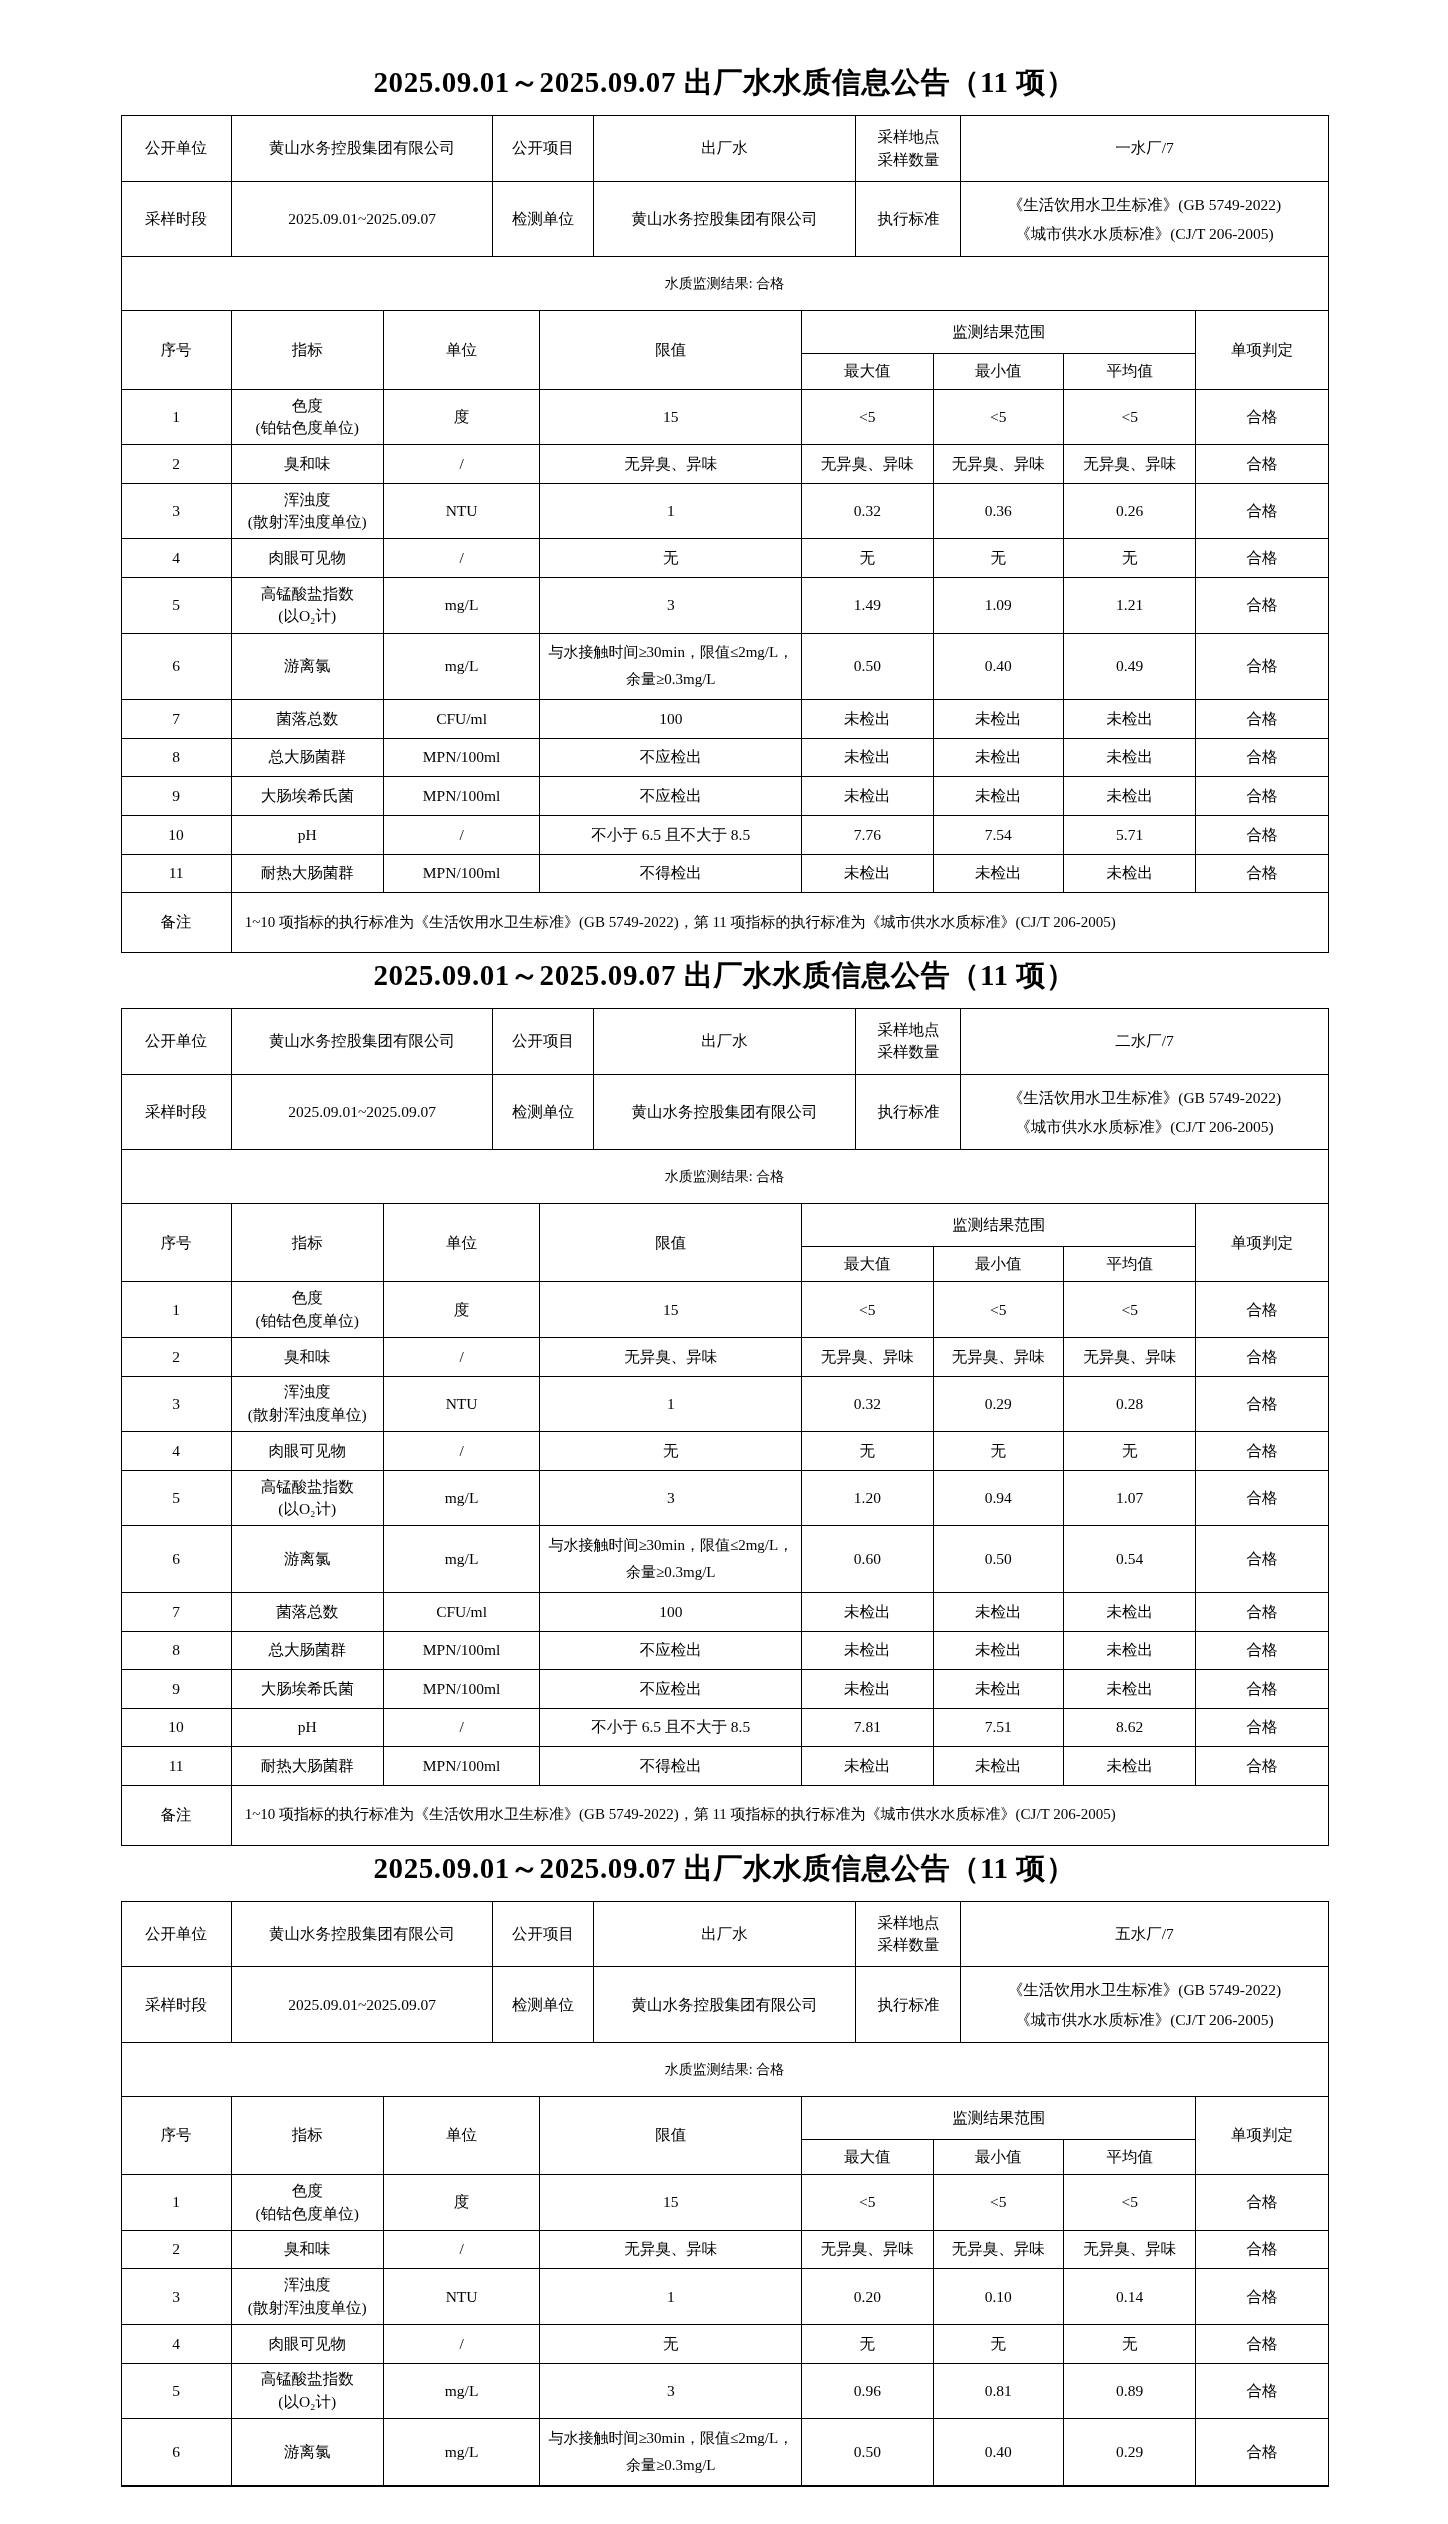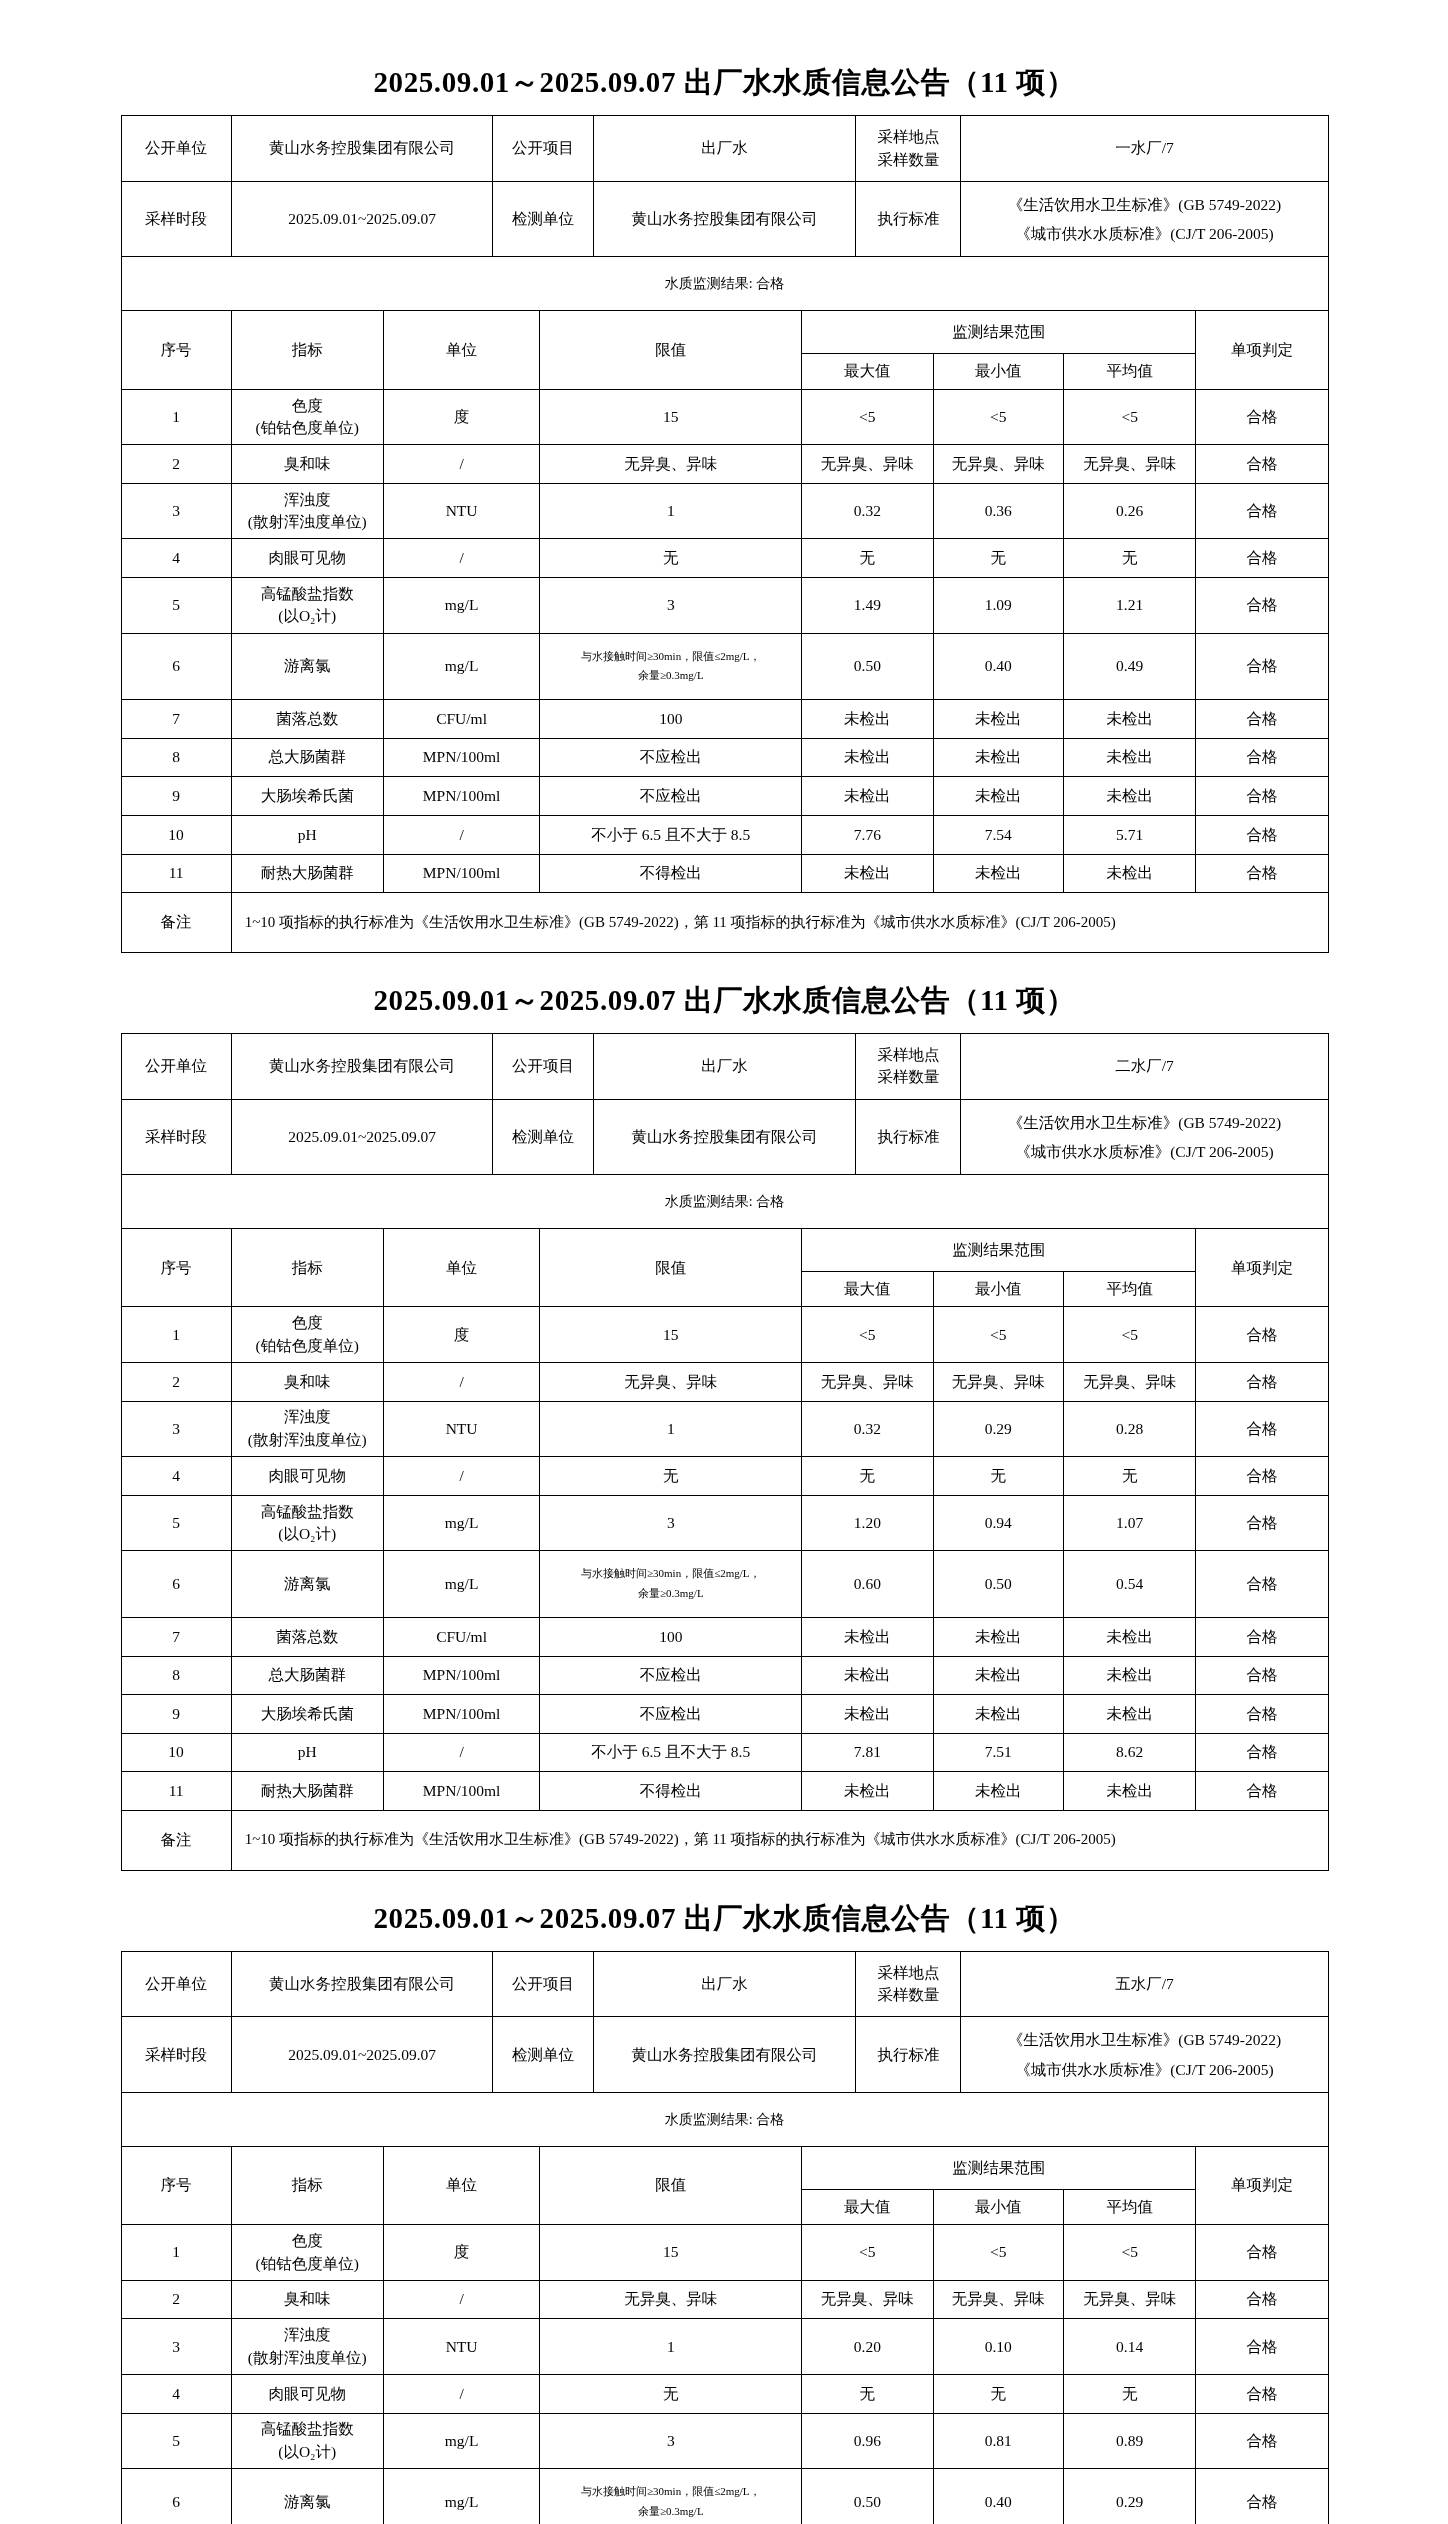--- a/index.html
+++ b/index.html
@@ -10,21 +10,21 @@
     font-family: "Liberation Serif", "DejaVu Serif", serif;
   }
   body {
     width: 1449px;
     min-height: 2525px;
     box-sizing: border-box;
     padding-top: 65px;
   }
   .section {
     width: 1208px;
-    margin: 0 auto 30px auto;
+    margin: 0 auto 5px auto;
   }
   .title {
     margin: 0 0 15.5px 0;
     text-align: center;
     font-size: 29px;
     font-weight: bold;
     letter-spacing: 0.6px;
     line-height: 1.2;
   }
   .tablewrap {
@@ -60,21 +60,21 @@
     font-size: 14px;
   }
   tr.r-headA td { height: 39px; }
   tr.r-headB td { height: 32px; }
   tr.h-tall td  { height: 52px; }
   tr.h-std  td  { height: 35px; }
   tr.h-xl   td  { height: 63px; }
   tr.r-remark td { height: 56px; }
 
   .std-line { line-height: 1.9; }
-  td.limit-cell .limit-sm { font-size: 11px; line-height: 1.8; }
+  td.limit-cell .limit-sm { font-size: 15px; line-height: 1.8; }
   td.remark-cell {
     text-align: left;
     padding-left: 13px;
     font-size: 15px;
   }
 </style>
 </head>
 <body>
 
 <div id="sections">

